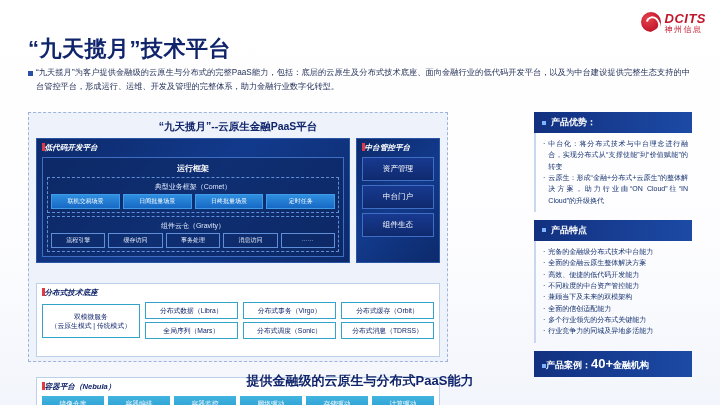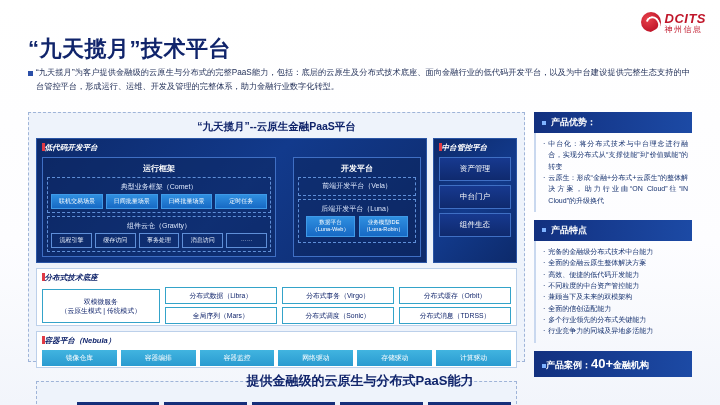--- a/index.html
+++ b/index.html
@@ -58,21 +58,21 @@
     width: 5px; height: 5px; background: #2b4fa8;
     margin-top: 5px; flex: 0 0 auto;
   }
   .intro-text {
     font-size: 8.2px; line-height: 1.65; color: #1d2b54; text-align: justify;
   }
 
   
   .diagram {
     position: absolute; left: 28px; top: 112px;
-    width: 497px; height: 250px;
+    width: 420px; height: 250px;
     background: #eef3fb;
     border: 1px dashed #9fb4d8;
     padding: 5px 7px 6px 7px;
   }
   .diagram-title {
     text-align: center; font-size: 10.5px; font-weight: bold;
     color: #10246b; padding: 2px 0 4px 0;
   }
 
   .dark-panel {
@@ -136,21 +136,21 @@
   .luna-chips { display: flex; gap: 4px; padding: 0 4px 2px 4px; }
   .luna-chip {
     flex: 1 1 0; text-align: center; font-size: 5.6px; color: #ffffff;
     background: linear-gradient(180deg,#2f8fe0,#1769c4);
     border: 1px solid #3f9ae8; padding: 2px 1px; line-height: 1.3;
   }
 
   
   .light-sec {
     background: #ffffff; border: 1px solid #bcd0ea;
-    margin-top: 5px; padding: 4px 5px 1px 5px;
+    margin-top: 20px; padding: 4px 5px 17px 5px;
   }
   .base-grid { display: flex; gap: 5px; }
   .base-col { flex: 1 1 0; display: flex; flex-direction: column; gap: 3px; }
   .base-col.wide { flex: 1.05 1 0; justify-content: center; }
   .base-item {
     border: 1px solid #34a3c9; color: #10246b; font-size: 6.8px;
     text-align: center; padding: 3px 1px; background: #ffffff;
     line-height: 1.35;
   }
   .base-item.tall { padding: 7px 1px; }
@@ -260,39 +260,20 @@
               <div class="chips">
                 <span class="chip outline">流程引擎</span>
                 <span class="chip outline">缓存访问</span>
                 <span class="chip outline">事务处理</span>
                 <span class="chip outline">消息访问</span>
                 <span class="chip outline">……</span>
               </div>
             </div>
           </div>
 
-          <div class="box devplat">
-            <div class="box-title">开发平台</div>
-            <div class="dashed">
-              <div class="box-sub" style="padding:1px 0">前端开发平台（Vela）</div>
-            </div>
-            <div class="dashed" style="margin-bottom:0">
-              <div class="box-sub">后端开发平台（Luna）</div>
-              <div class="luna-chips">
-                <span class="luna-chip">
-                  <span>数据平台</span><br>
-                  <span>（Luna-Web）</span>
-                </span>
-                <span class="luna-chip">
-                  <span>业务模型IDE</span><br>
-                  <span>（Luna-Robin）</span>
-                </span>
-              </div>
-            </div>
-          </div>
         </div>
       </div>
 
       <div class="dark-panel ctrlplat">
         <div class="sec-head">
           <span class="tick"></span>
           <span>中台管控平台</span>
         </div>
         <div class="ctrl-box">资产管理</div>
         <div class="ctrl-box">中台门户</div>

